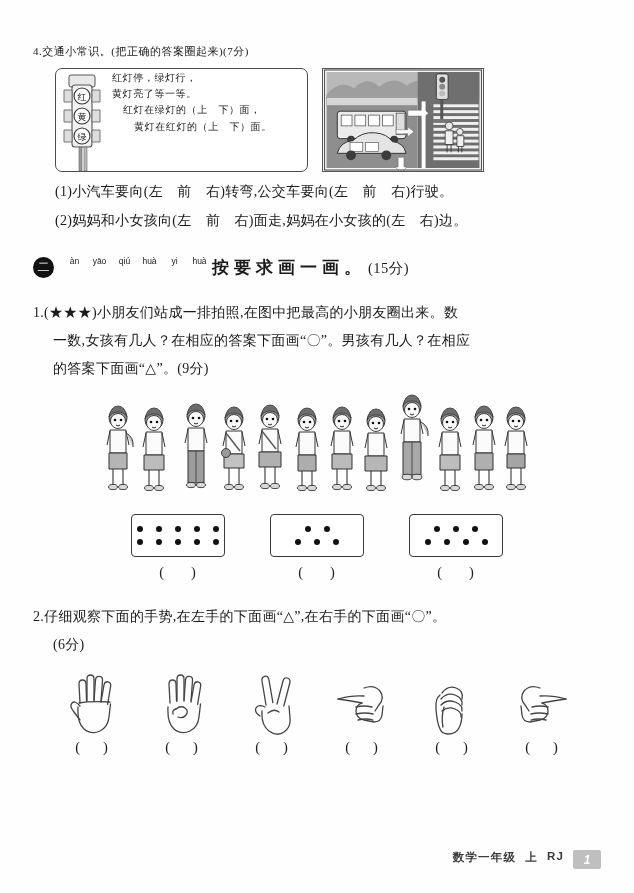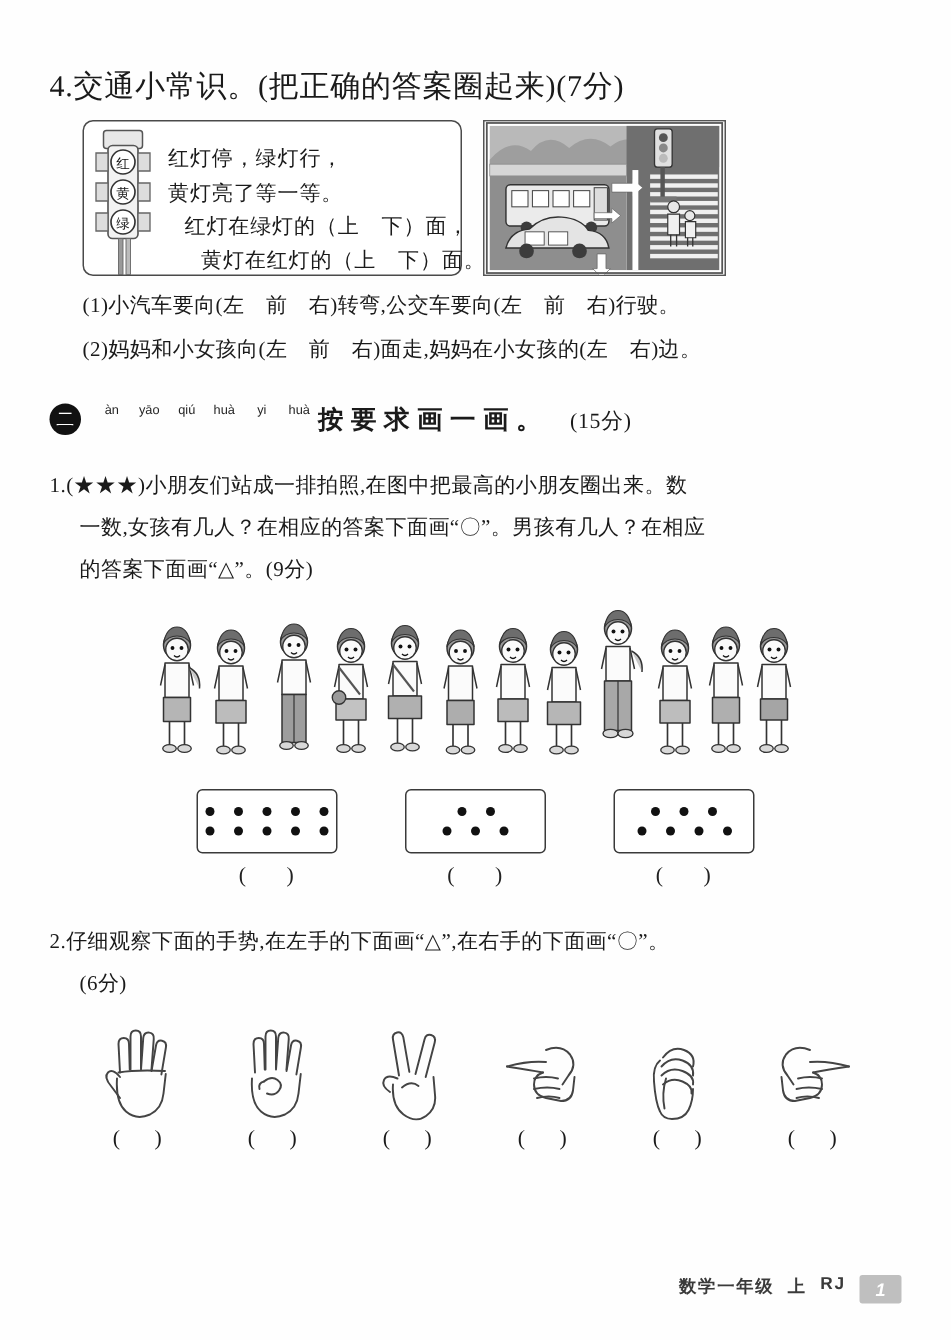--- a/index.html
+++ b/index.html
@@ -22,21 +22,21 @@
   }
   .content {
     position: absolute;
     left: 33px;
     top: 44px;
     width: 568px;
   }
 
   
   .q4-head {
-    font-size: 20px;
+    font-size: 11px;
     letter-spacing: 0.5px;
     margin-bottom: 9px;
   }
 
   
   .tl-row {
     display: flex;
     align-items: flex-start;
     gap: 14px;
     margin-left: 22px;
@@ -53,22 +53,22 @@
   .tl-light {
     position: absolute;
     left: 7px;
     top: 3px;
     width: 44px;
     height: 100px;
   }
   .tl-verse {
     position: absolute;
     left: 56px;
-    top: 15px;
-    font-size: 14px;
+    top: 1px;
+    font-size: 10px;
     line-height: 1.62;
     letter-spacing: 0.6px;
     white-space: nowrap;
   }
   .tl-verse .indent1 { padding-left: 11px; }
   .tl-verse .indent2 { padding-left: 22px; }
 
   .street-pic {
     width: 162px;
     height: 104px;
@@ -128,21 +128,21 @@
   }
   .sec-title {
     font-size: 17px;
     font-weight: bold;
     letter-spacing: 5px;
     font-family: Liberation Mono, monospace;
   }
   .sec-score {
     font-size: 14.5px;
     letter-spacing: 0.5px;
-    margin-left: 14px;
+    margin-left: 2px;
     margin-bottom: 1px;
     font-weight: normal;
   }
 
   
   .q1 {
     margin-top: 20px;
     font-size: 14px;
     line-height: 2.0;
     letter-spacing: 0.3px;

